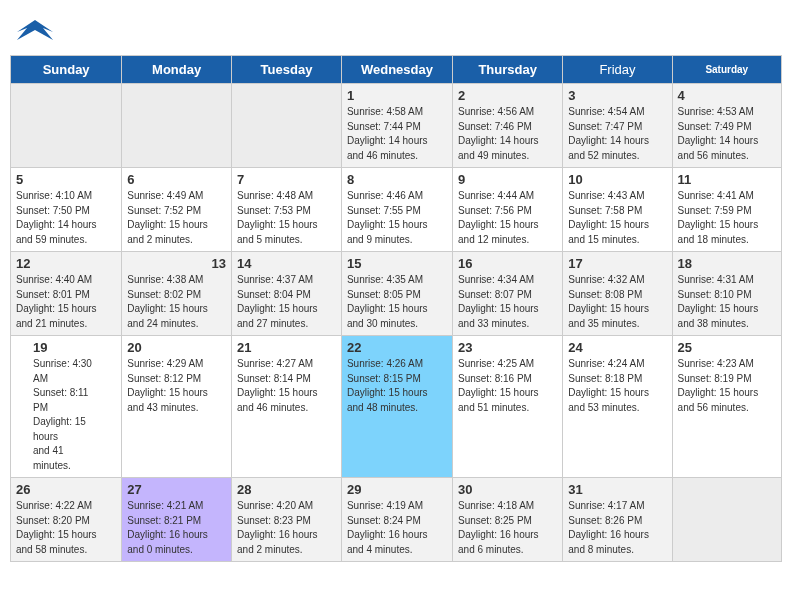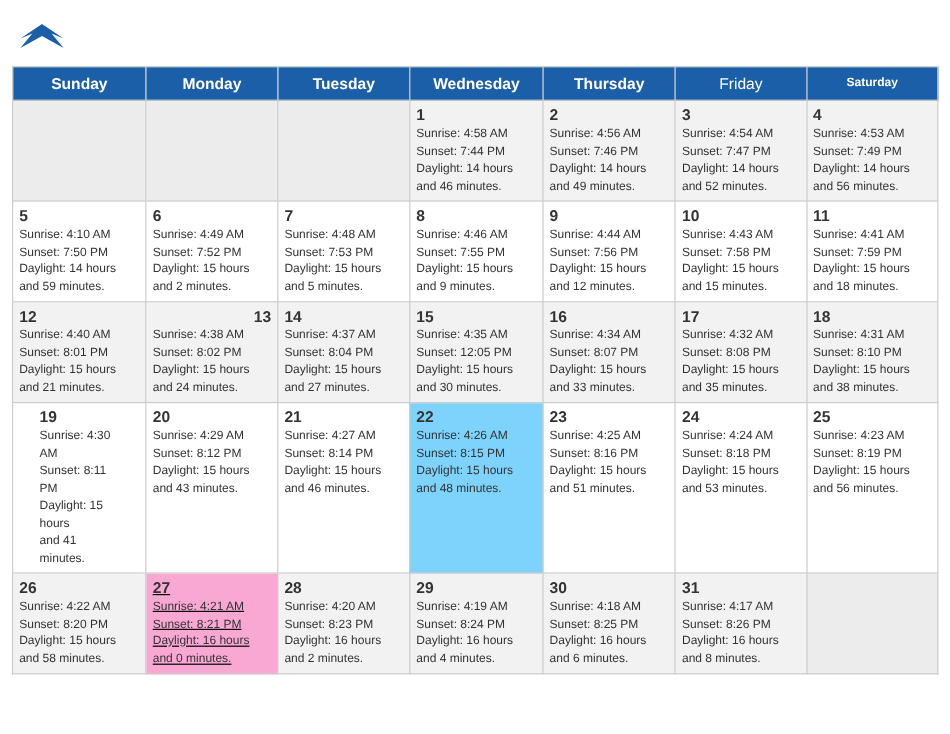--- a/index.html
+++ b/index.html
@@ -143,21 +143,21 @@
         <td style="vertical-align: top; border: 1px solid rgb(204, 204, 204); padding: 4px 5px; width: 113px; min-height: 85px; background: rgb(242, 242, 242);">
           <div style="font-size: 13px; font-weight: bold; color: rgb(51, 51, 51); margin-bottom: 2px;">14</div>
           <div style="font-size: 10px; color: rgb(51, 51, 51); line-height: 1.45; white-space: pre-line;">Sunrise: 4:37 AM
 Sunset: 8:04 PM
 Daylight: 15 hours
 and 27 minutes.</div>
         </td>
         <td style="vertical-align: top; border: 1px solid rgb(204, 204, 204); padding: 4px 5px; width: 113px; min-height: 85px; background: rgb(242, 242, 242);">
           <div style="font-size: 13px; font-weight: bold; color: rgb(51, 51, 51); margin-bottom: 2px;">15</div>
           <div style="font-size: 10px; color: rgb(51, 51, 51); line-height: 1.45; white-space: pre-line;">Sunrise: 4:35 AM
-Sunset: 12:05 PM
+Sunset: 8:05 PM
 Daylight: 15 hours
 and 30 minutes.</div>
         </td>
         <td style="vertical-align: top; border: 1px solid rgb(204, 204, 204); padding: 4px 5px; width: 113px; min-height: 85px; background: rgb(242, 242, 242);">
           <div style="font-size: 13px; font-weight: bold; color: rgb(51, 51, 51); margin-bottom: 2px;">16</div>
           <div style="font-size: 10px; color: rgb(51, 51, 51); line-height: 1.45; white-space: pre-line;">Sunrise: 4:34 AM
 Sunset: 8:07 PM
 Daylight: 15 hours
 and 33 minutes.</div>
         </td>
@@ -228,21 +228,21 @@
         </td>
       </tr>
       <tr>
         <td style="vertical-align: top; border: 1px solid rgb(204, 204, 204); padding: 4px 5px; width: 113px; min-height: 85px; background: rgb(242, 242, 242);">
           <div style="font-size: 13px; font-weight: bold; color: rgb(51, 51, 51); margin-bottom: 2px;">26</div>
           <div style="font-size: 10px; color: rgb(51, 51, 51); line-height: 1.45; white-space: pre-line;">Sunrise: 4:22 AM
 Sunset: 8:20 PM
 Daylight: 15 hours
 and 58 minutes.</div>
         </td>
-        <td style="vertical-align: top; border: 1px solid rgb(204, 204, 204); padding: 4px 5px; width: 113px; min-height: 85px; background: #f9a8d4; text-decoration: underline;">
+        <td style="vertical-align: top; border: 1px solid rgb(204, 204, 204); padding: 4px 5px; width: 113px; min-height: 85px; background: #c4b5fd;">
           <div style="font-size: 13px; font-weight: bold; color: rgb(51, 51, 51); margin-bottom: 2px;">27</div>
           <div style="font-size: 10px; color: rgb(51, 51, 51); line-height: 1.45; white-space: pre-line;">Sunrise: 4:21 AM
 Sunset: 8:21 PM
 Daylight: 16 hours
 and 0 minutes.</div>
         </td>
         <td style="vertical-align: top; border: 1px solid rgb(204, 204, 204); padding: 4px 5px; width: 113px; min-height: 85px; background: rgb(242, 242, 242);">
           <div style="font-size: 13px; font-weight: bold; color: rgb(51, 51, 51); margin-bottom: 2px;">28</div>
           <div style="font-size: 10px; color: rgb(51, 51, 51); line-height: 1.45; white-space: pre-line;">Sunrise: 4:20 AM
 Sunset: 8:23 PM

